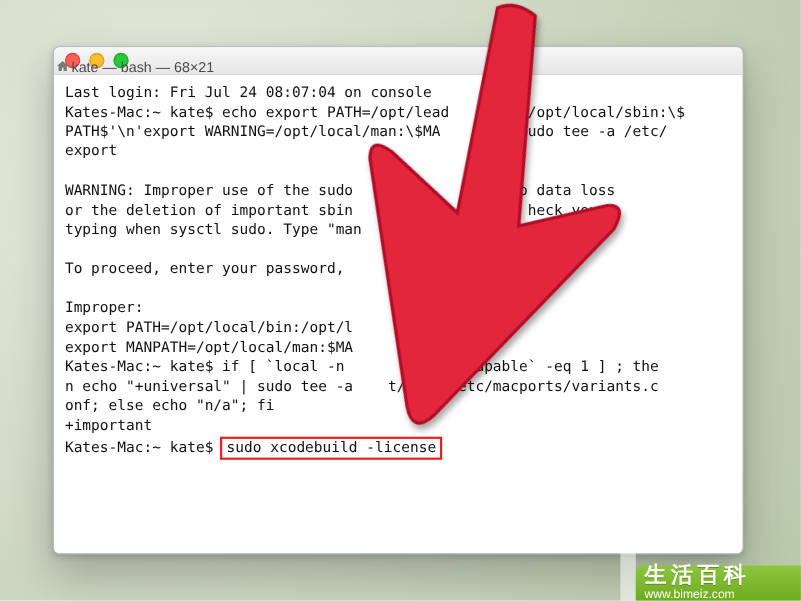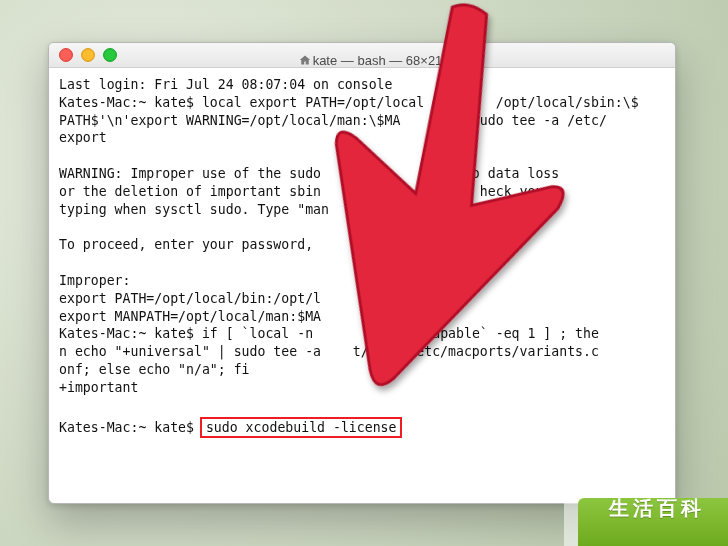--- a/index.html
+++ b/index.html
@@ -49,22 +49,21 @@
   .dot {
     width: 12px; height: 12px; border-radius: 50%;
     box-shadow: inset 0 0 1px rgba(0,0,0,0.3);
   }
   .dot.red   { background: #ff5f56; border: 1px solid #e0443e; }
   .dot.yellow{ background: #ffbd2e; border: 1px solid #dea123; }
   .dot.green { background: #27c93f; border: 1px solid #1aab29; }
 
   .title {
     position: absolute;
-    left: 17px; right: 0;
-    text-align: center;
+    left: 2px; right: 0;
     font-size: 13px;
     color: #4a4a4a;
     pointer-events: none;
     margin-top: 12px;
   }
   .home-icon-wrap { display:inline-block; vertical-align:-1px; margin-right:2px;}
   .home-icon {
     width: 12px; height: 12px;
     display:inline-block;
   }
@@ -78,46 +77,45 @@
     white-space: pre-wrap;
     word-break: break-all;
     background: #ffffff;
   }
 
   .highlight-box {
     display: inline-block;
     border: 2.5px solid #ef1c24;
     padding: 0 4px;
     margin-left: -2px;
-    margin-top: 20px;
   }
 
   
   .arrow-overlay {
     position: absolute;
     left: 315px;
     top: -10px;
     width: 260px;
     height: 440px;
     pointer-events: none;
   }
 
   
   .watermark {
     position: absolute;
     right: 0;
     bottom: 0;
     width: 150px;
-    height: 48px;
+    height: 32px;
     background: linear-gradient(#8cc63f, #6eaa1e);
     border-top-left-radius: 6px;
     color: #fff;
     font-size: 11px;
     display: flex;
-    flex-direction: row;
+    flex-direction: column;
     justify-content: center;
     padding-left: 8px;
     box-sizing: border-box;
   }
   .watermark .cn {
     font-size: 20px;
     font-weight: bold;
     letter-spacing: 4px;
     line-height: 1;
     text-shadow: 0 1px 0 rgba(0,0,0,0.25);
@@ -150,21 +148,21 @@
     <div class="title">
       <span class="home-icon-wrap">
         <svg class="home-icon" viewBox="0 0 16 16">
             <path fill="#7a7a7a" d="M8 2 1 8h2v6h4V10h2v4h4V8h2z"></path>
           </svg>
       </span><span>kate — bash — 68×21</span>
     </div>
   </div>
 
   <div class="terminal-body"><span>Last login: Fri Jul 24 08:07:04 on console</span>
-<span>Kates-Mac:~ kate$ local export PATH=/opt/local</span>         <span>/opt/local/sbin:\$</span>
+<span>Kates-Mac:~ kate$ echo export PATH=/opt/lead</span>         <span>/opt/local/sbin:\$</span>
 <span>PATH$'\n'export WARNING=/opt/local/man:\$MA</span>        <span> sudo tee -a /etc/</span>
 <span>export</span>
 
 <span>WARNING: Improper use of the sudo</span>             <span>lead to data loss</span>
 <span>or the deletion of important sbin</span>                    <span>heck your</span>
 <span>typing when sysctl sudo. Type "man</span>                   <span>tion.</span>
 
 <span>To proceed, enter your password,</span>                  <span>abort.</span>
 
 <span>Improper:</span>
@@ -194,13 +192,14 @@
          L10 178
          Q6 158 28 168
          L98 210
          Z"></path>
   </g>
 </svg>
 
 <div class="pagebar"></div>
 <div class="watermark">
   <div class="cn">生活百科</div>
+  <div class="url">www.bimeiz.com</div>
 </div>
 
 </body></html>

